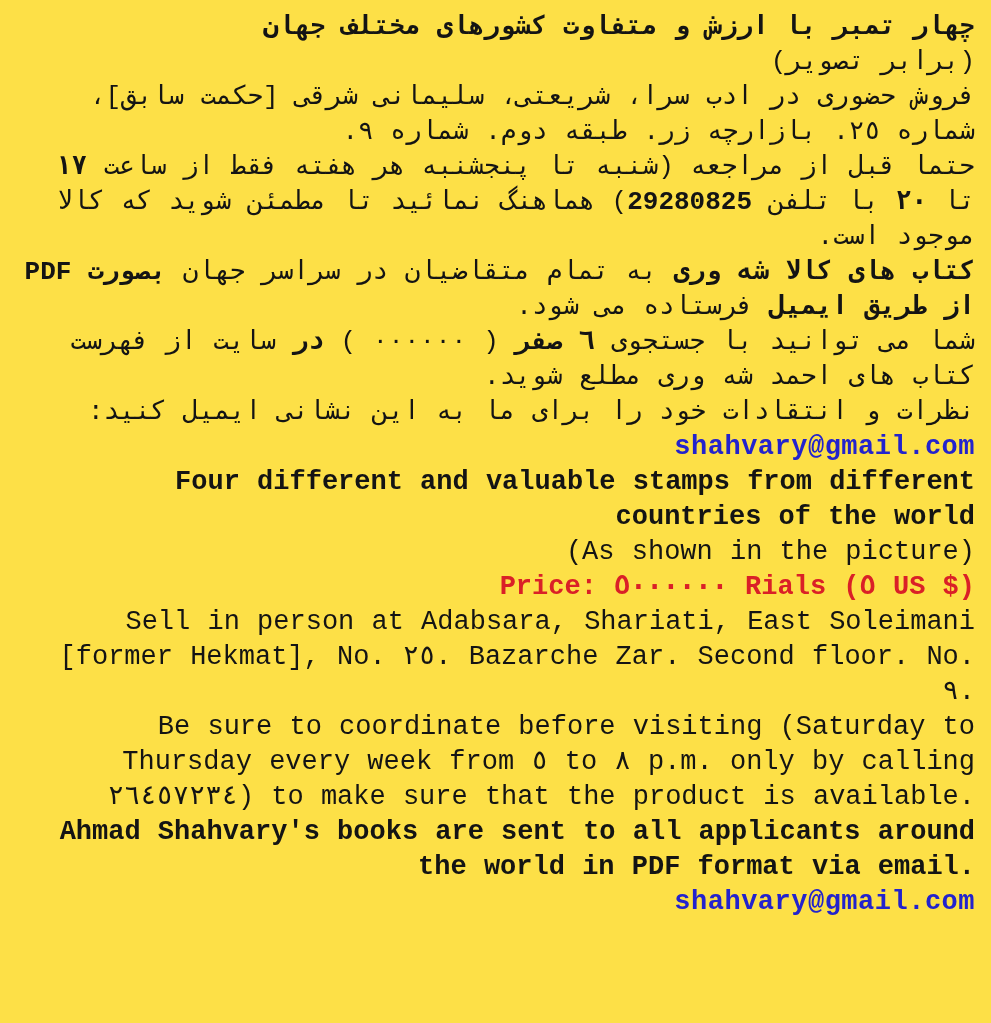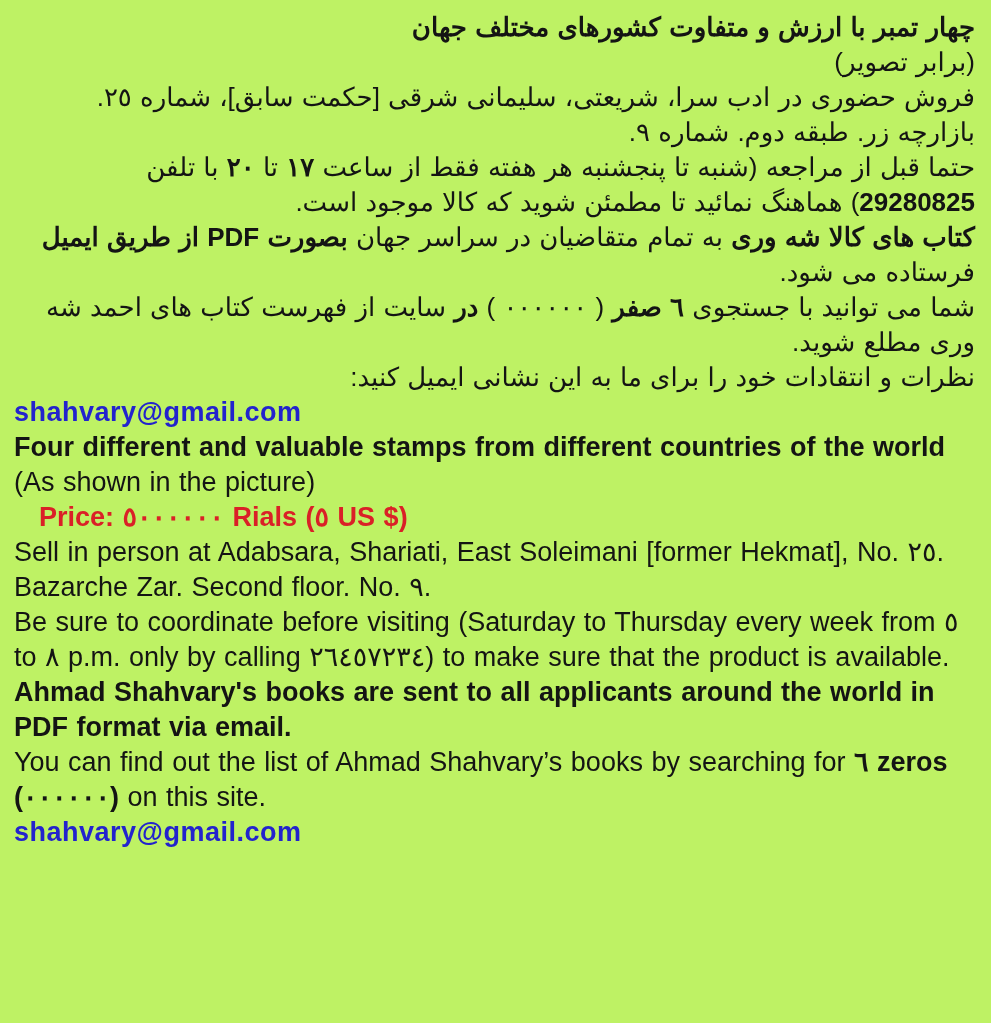--- a/index.html
+++ b/index.html
@@ -5,30 +5,30 @@
   html, body {
     margin: 0;
     padding: 0;
     background: #ffffff;
   }
   .doc {
     width: 991px;
     min-height: 1023px;
     box-sizing: border-box;
     padding: 10px 16px 8px 14px;
-    background: #bef264;
-    font-family: Liberation Sans, sans-serif;
+    background: #fde047;
+    font-family: Liberation Mono, monospace;
     color: #141414;
   }
   .para {
     margin: 0;
     padding: 0;
     font-size: 27px;
     line-height: 35px;
-    text-align: left;
+    text-align: right;
     word-spacing: 1px;
   }
   .para.rtl {
     direction: rtl;
     text-align: right;
     font-size: 26px;
   }
   .b { font-weight: bold; }
   .email { letter-spacing: 0.5px; }
 </style>
@@ -44,16 +44,15 @@
       <p class="para rtl" dir="rtl"><span class="b">کتاب های کالا شه وری</span><span> به تمام متقاضیان در سراسر جهان </span><span class="b">بصورت PDF  از طریق ایمیل</span><span> فرستاده می شود.</span></p>
       <p class="para rtl" dir="rtl"><span>شما می توانید با جستجوی </span><span class="b">٦ صفر</span><span> ( ٠٠٠٠٠٠ ) </span><span class="b">در</span><span> سایت از فهرست کتاب های احمد شه وری مطلع شوید.</span></p>
       <p class="para rtl" dir="rtl"><span>نظرات و انتقادات خود را برای ما به این نشانی ایمیل کنید:</span></p>
       <p class="para" dir="ltr"><span class="b email" style="color: rgb(35, 35, 205);">shahvary@gmail.com</span></p>
       <p class="para" dir="ltr"><span class="b">Four different and valuable stamps from different countries of the world</span></p>
       <p class="para" dir="ltr"><span>(As shown in the picture)</span></p>
       <p class="para" dir="ltr"><span class="b" style="color: rgb(218, 32, 39); margin-left: 25px;">Price: ٥٠٠٠٠٠٠ Rials (٥ US $)</span></p>
       <p class="para" dir="ltr"><span>Sell in person at Adabsara, Shariati, East Soleimani [former Hekmat], No. ٢٥. Bazarche Zar. Second floor. No. ٩.</span></p>
       <p class="para" dir="ltr"><span>Be sure to coordinate before visiting (Saturday to Thursday every week from ٥ to ٨ p.m. only by calling ٢٦٤٥٧٢٣٤) to make sure that the product is available.</span></p>
       <p class="para" dir="ltr"><span class="b">Ahmad Shahvary's books are sent to all applicants around the world in PDF format via email.</span></p>
-      <p class="para" dir="ltr"><span>You can find out the list of Ahmad Shahvary’s books by searching for </span><span class="b">٦ zeros (٠٠٠٠٠٠)</span><span> on this site.</span></p>
       <p class="para" dir="ltr"><span class="b email" style="color: rgb(35, 35, 205);">shahvary@gmail.com</span></p>
     </div>
 </div>
 
 </body></html>

